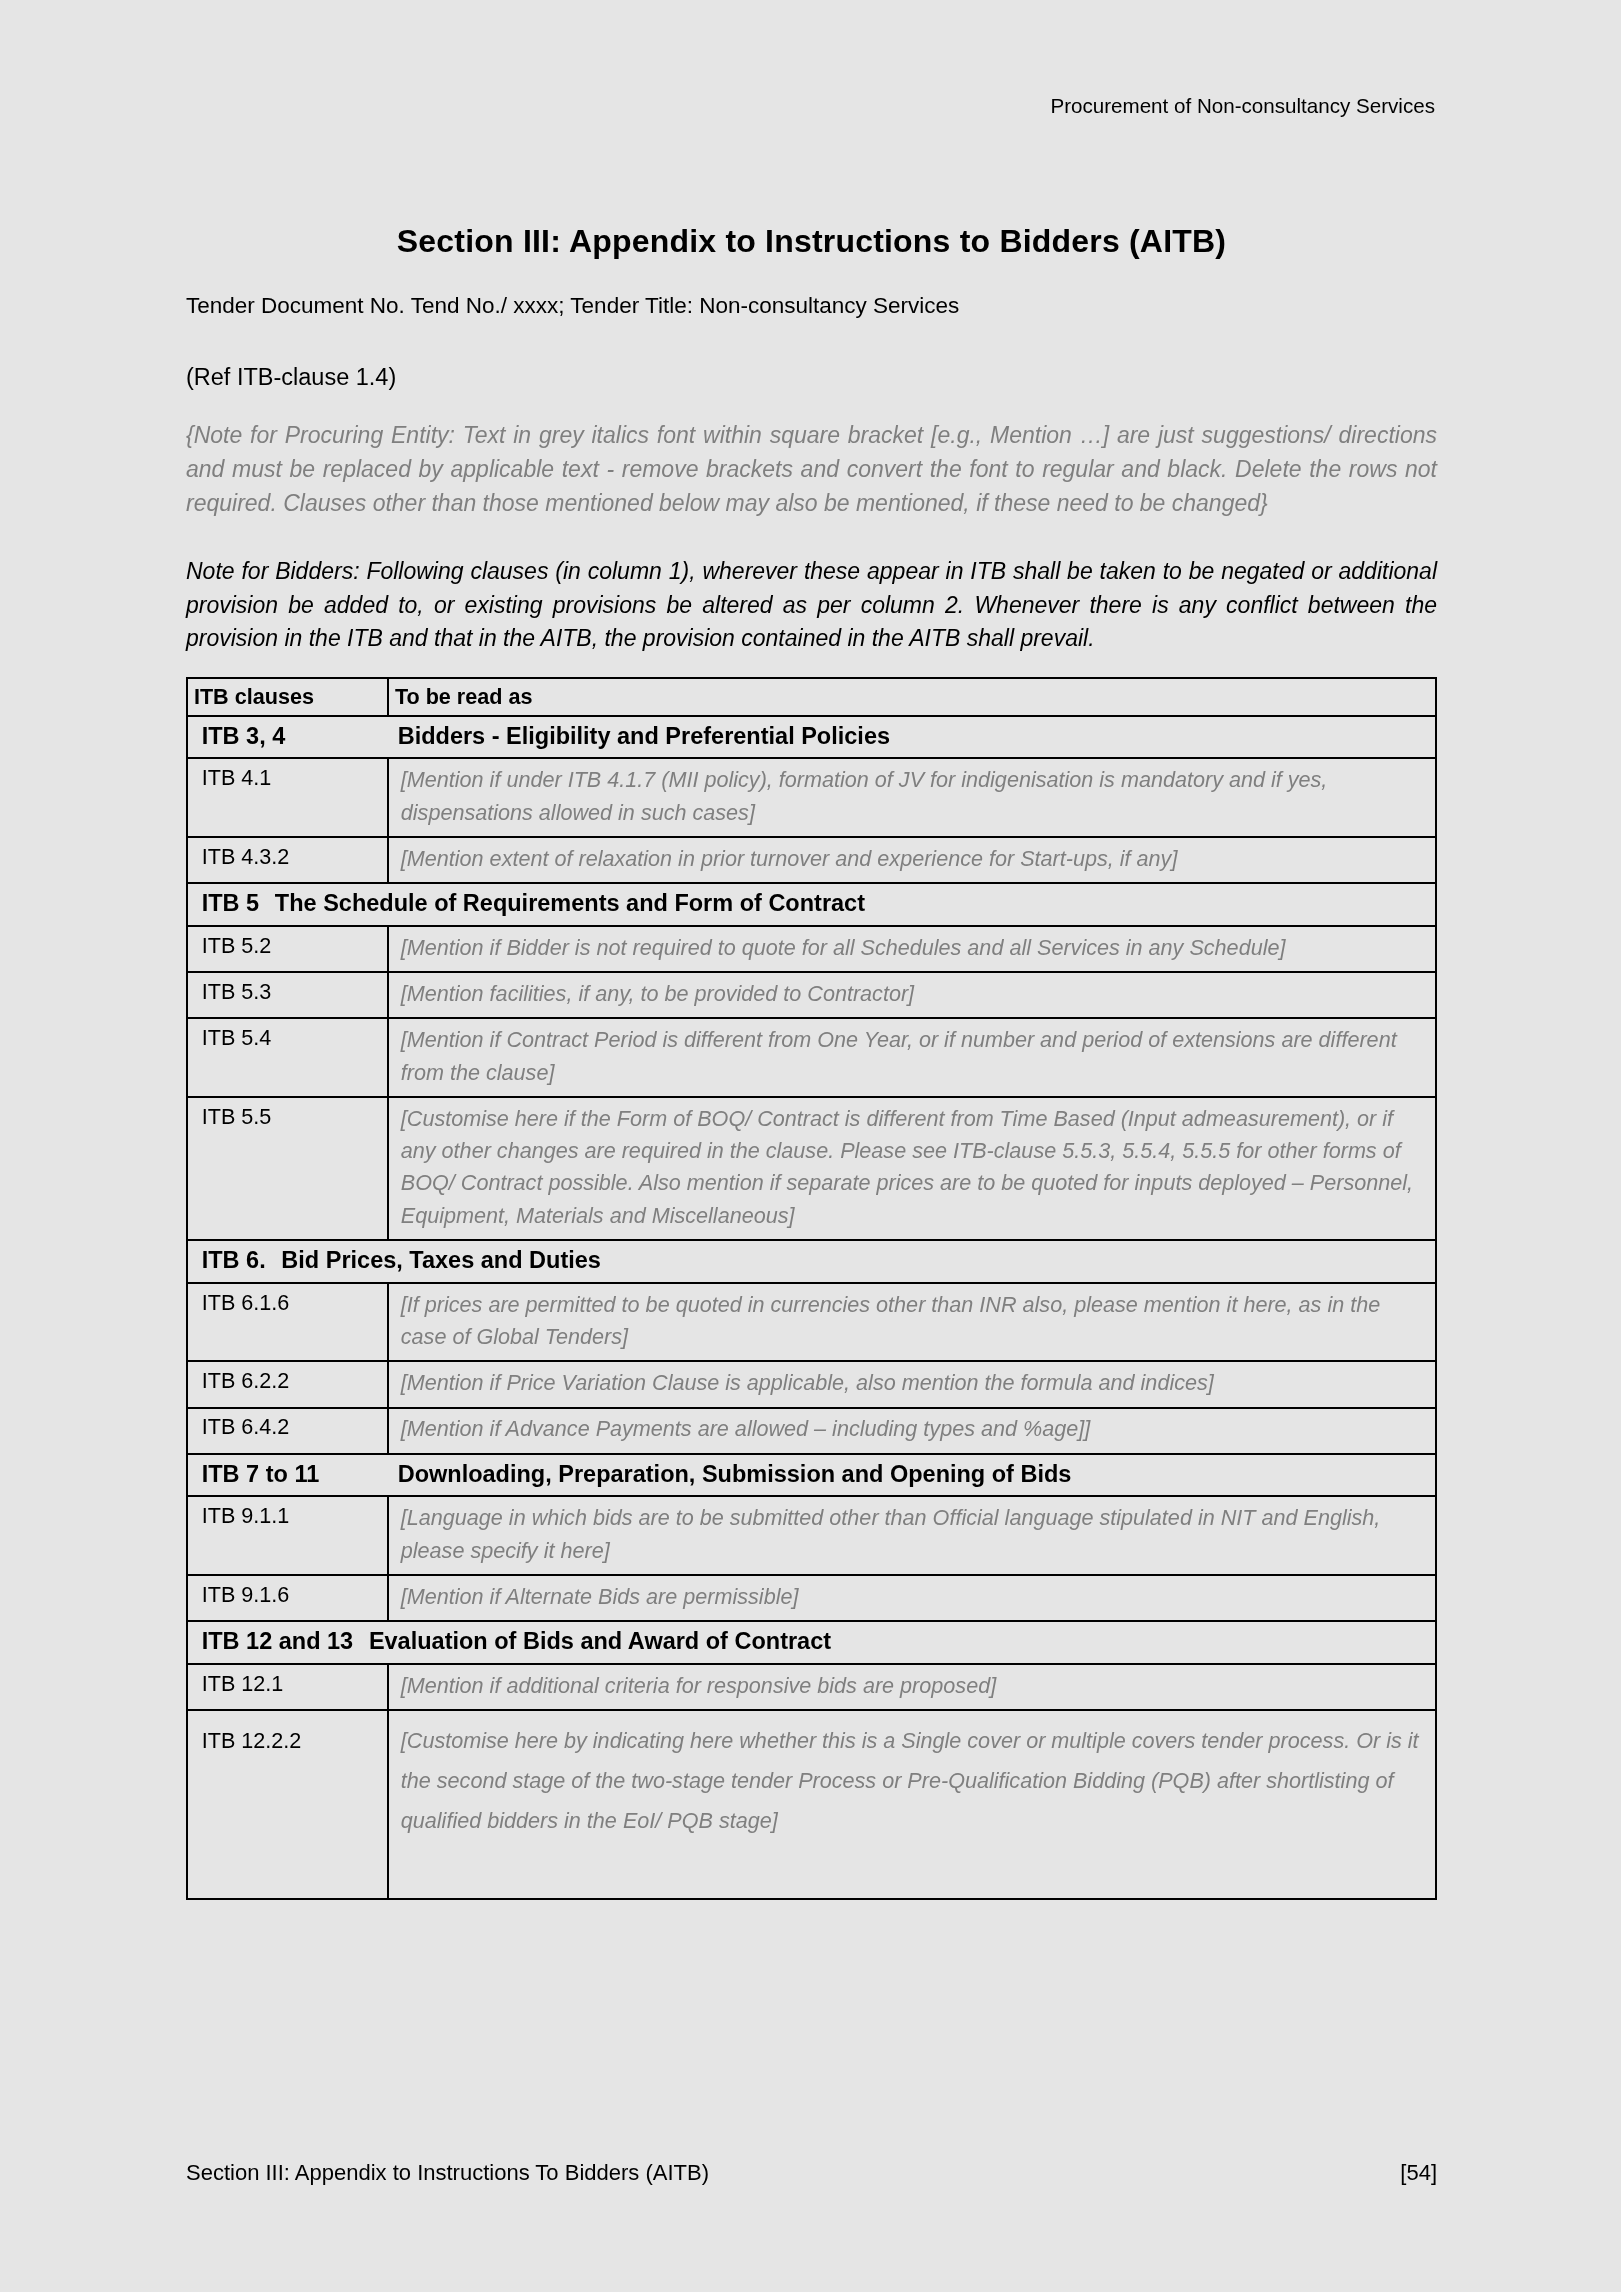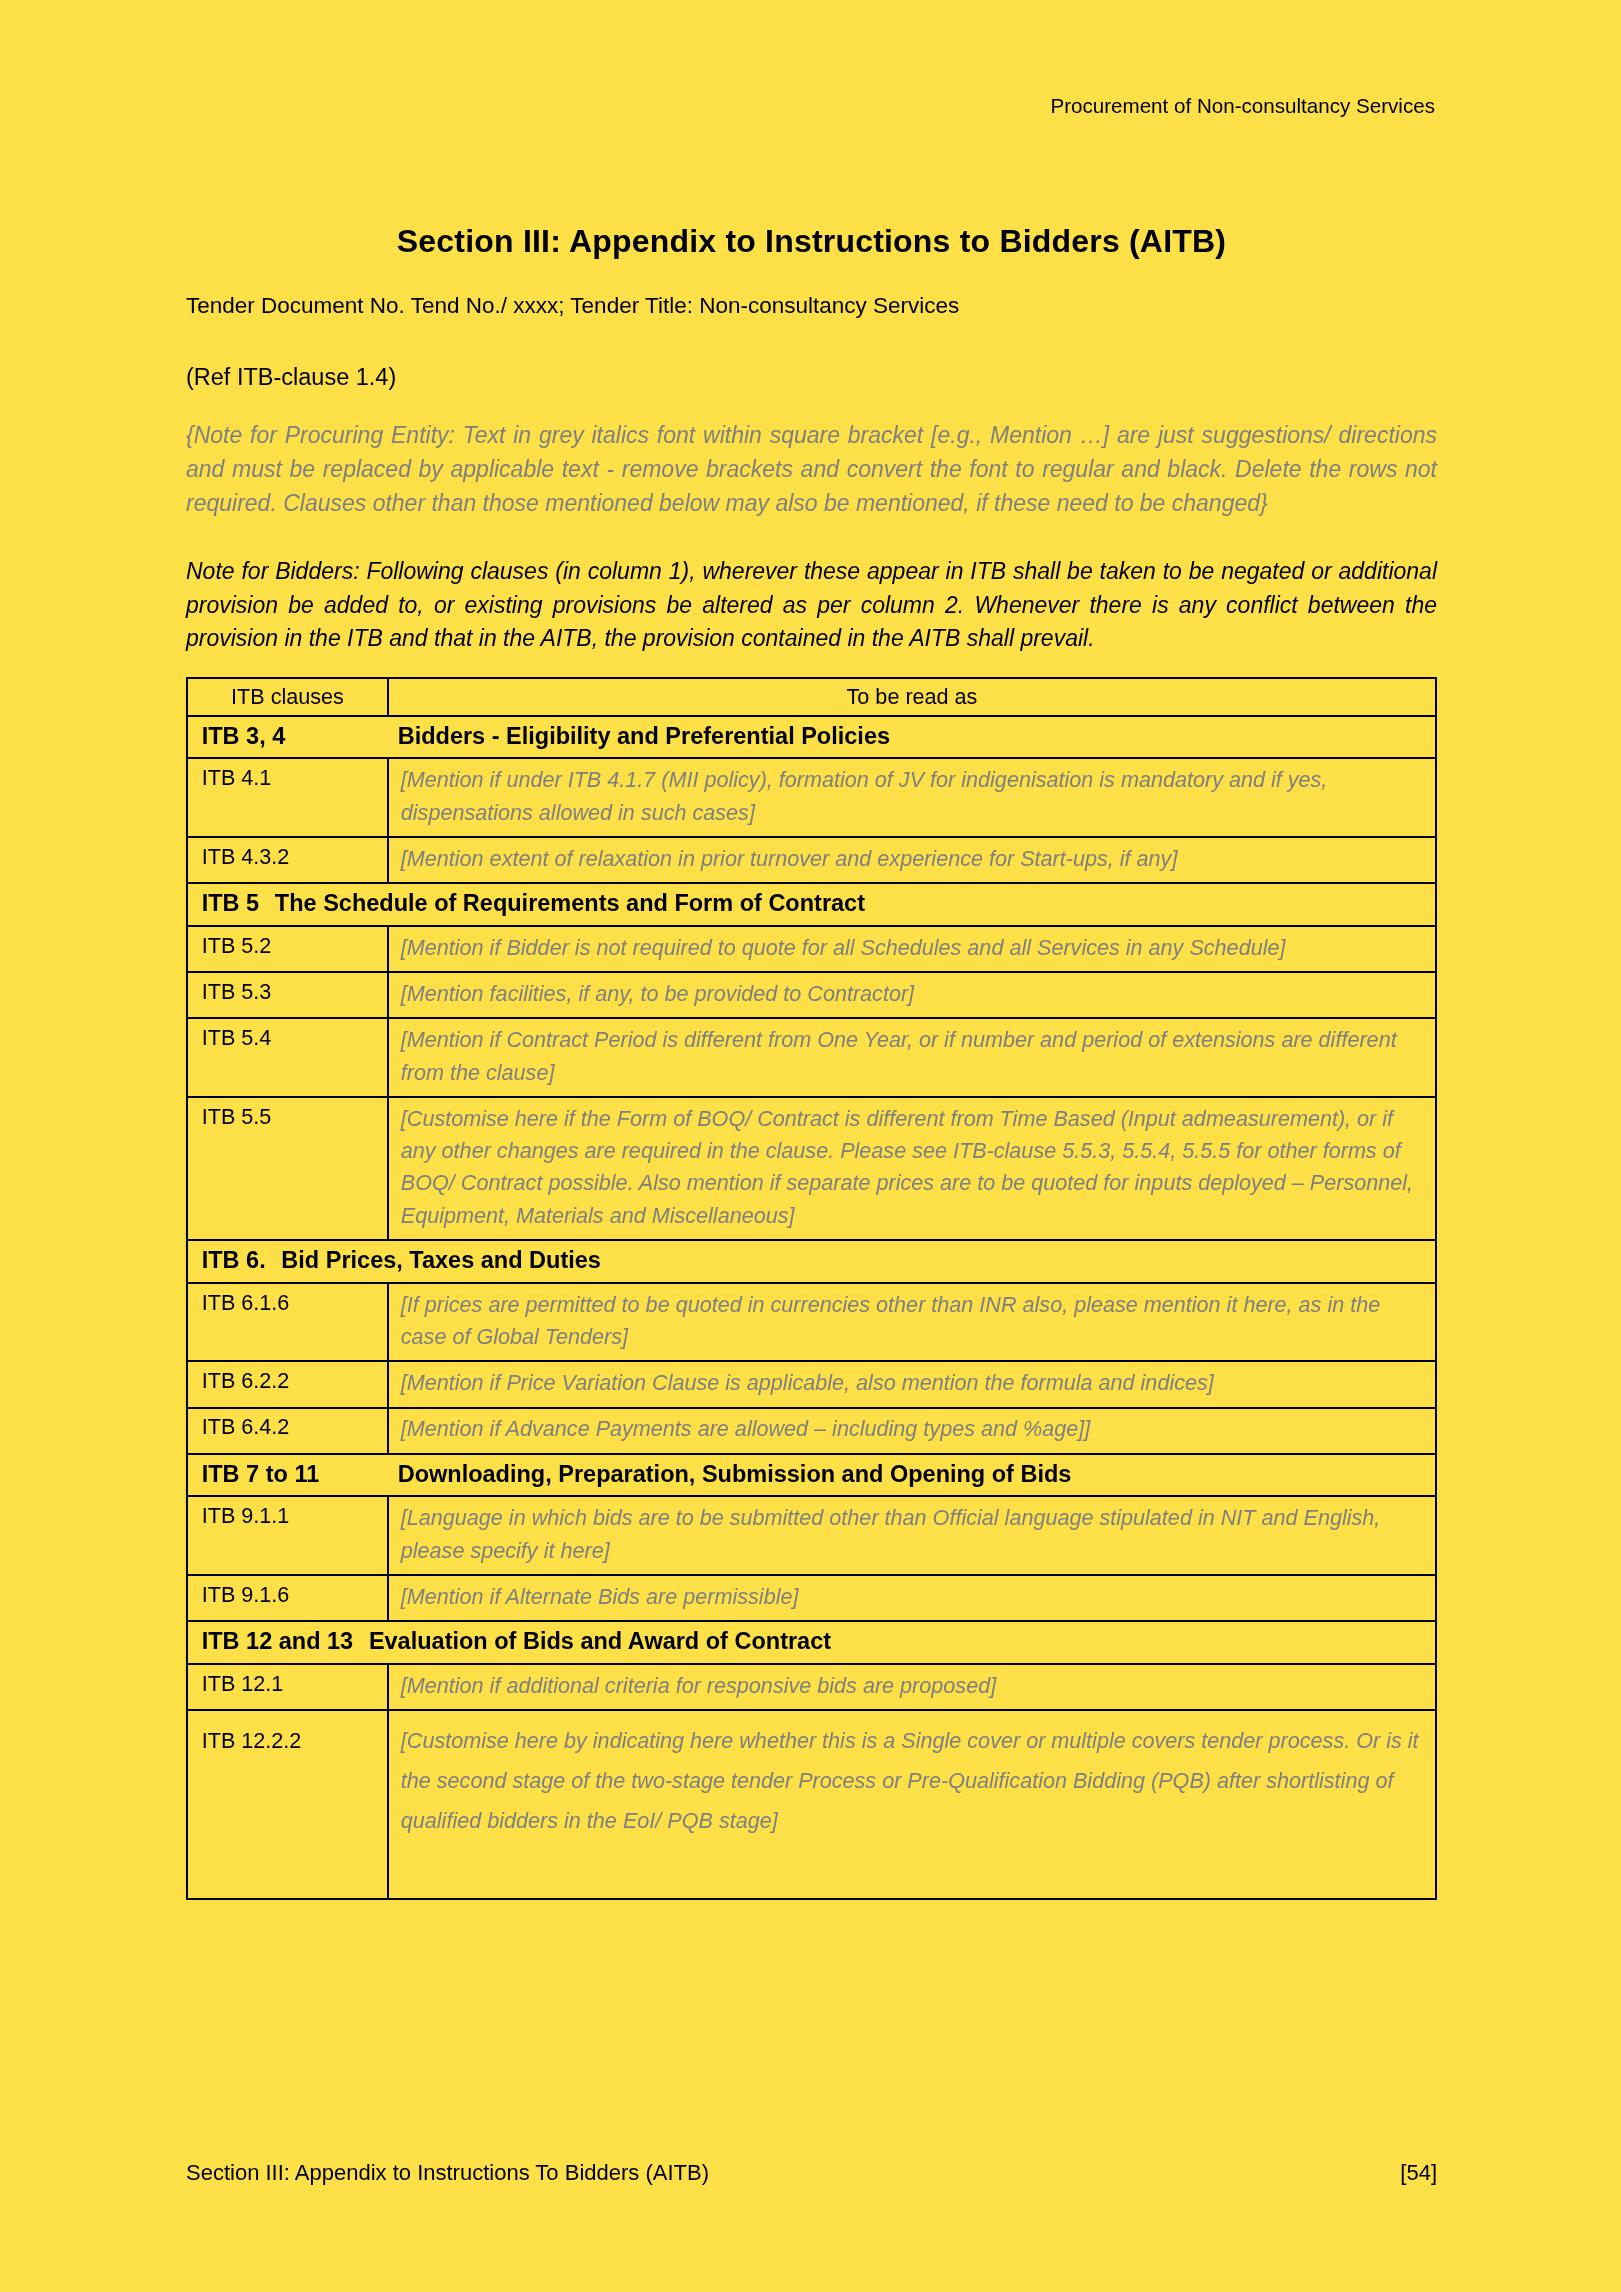--- a/index.html
+++ b/index.html
@@ -1,21 +1,21 @@
 <!DOCTYPE html>
 <html style="--grey-text: #7f7f7f;"><head>
 <meta charset="utf-8">
 <style>
   * { margin:0; padding:0; box-sizing:border-box; }
   html,body { background:#ffffff; }
   .page {
     position:relative;
     width:1621px;
     height:2293px;
-    background:#fde047;
+    background:#e5e5e5;
     font-family:"Liberation Sans", sans-serif;
     color:#000000;
     overflow:hidden;
   }
   .running-header {
     position:absolute;
     top:94px;
     right:186px;
     font-size:20.6px;
   }
@@ -61,22 +61,22 @@
     border-collapse:collapse;
     table-layout:fixed;
   }
   .aitb-table th, .aitb-table td {
     border:2px solid #000000;
     vertical-align:top;
   }
   .aitb-table th.col-clause { width:201px; }
   .aitb-table th {
     font-size:21.6px;
-    font-weight:400;
-    text-align:center;
+    font-weight:700;
+    text-align:left;
     padding:4.9px 5.9px;
     margin-left:36px;
   }
   .clause-cell {
     font-size:21.6px;
     padding:5.9px 7.8px 6.9px 13.7px;
     color:#000000;
   }
   .text-cell {
     font-size:21.6px;

